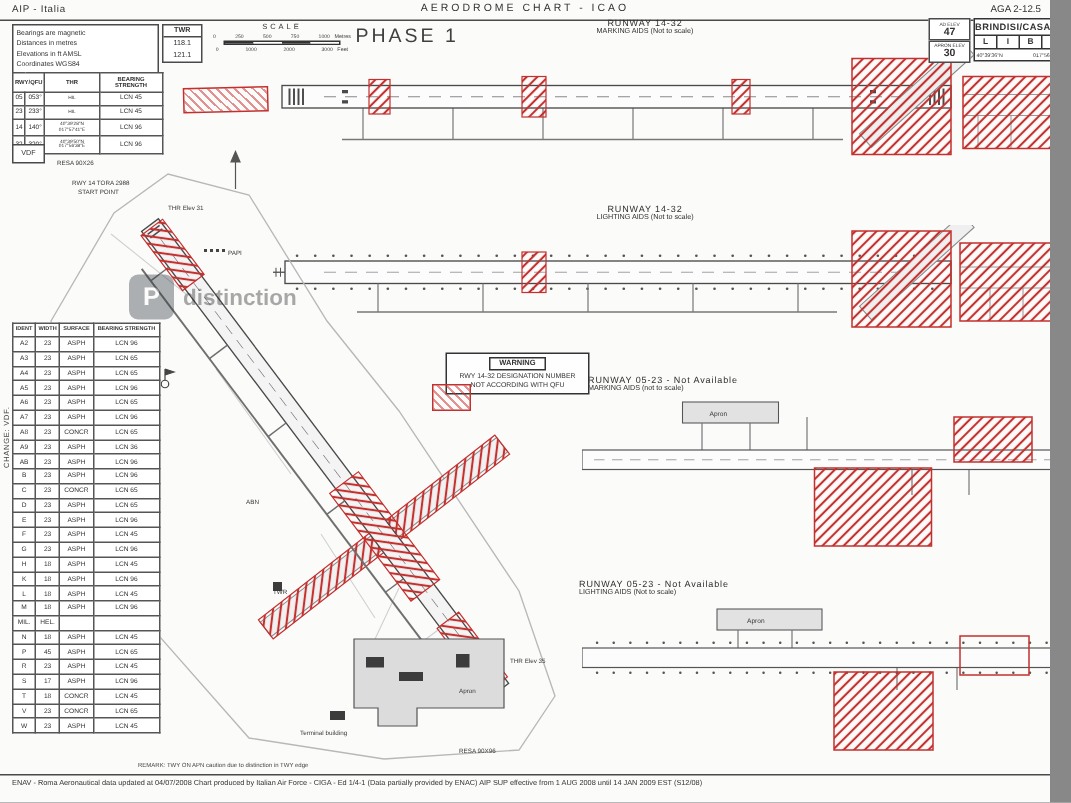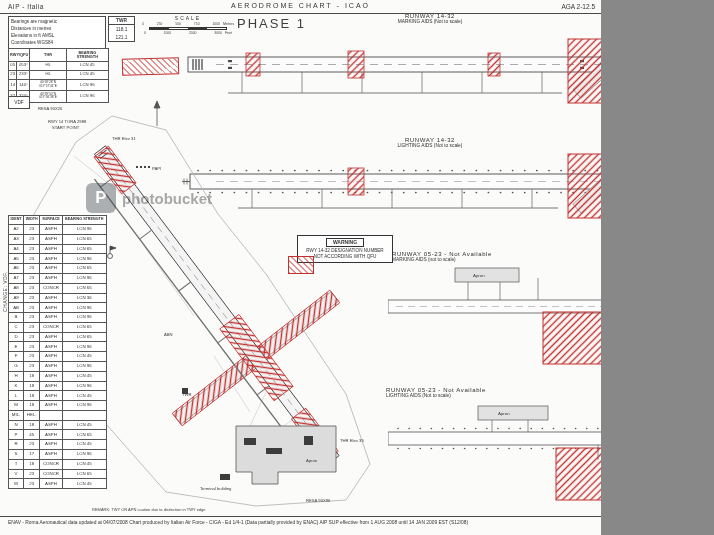--- a/index.html
+++ b/index.html
@@ -1,17 +1,17 @@
 <!DOCTYPE html>
 <html><head>
 <meta charset="utf-8">
 <style>
   *{box-sizing:border-box;margin:0;padding:0}
   html,body{margin:0;padding:0;background:#888}
-  .page{position:relative;width:601px;height:535px;background:#fbfbfa;overflow:hidden;
+  .page{position:relative;width:700px;height:535px;background:#fbfbfa;overflow:hidden;
         font-family:"Liberation Sans","DejaVu Sans",sans-serif;color:#333}
   .rule{position:absolute;left:0;width:714px;border-top:1px solid #4a4a4a}
   
   .hdr-left{position:absolute;left:8px;top:3px;font-size:6.5px;letter-spacing:.5px}
   .hdr-center{position:absolute;left:0;right:0;top:2px;text-align:center;font-size:7px;letter-spacing:2px}
   .hdr-right{position:absolute;right:6px;top:3px;font-size:6.5px}
   
   .info-box{position:absolute;left:8px;top:16px;width:98px;border:1px solid #4a4a4a;background:#fff;
             padding:2px 2px;font-size:4.6px;line-height:1.5}
   .twr-box{position:absolute;left:108px;top:16px;width:27px;border:1px solid #4a4a4a;background:#fff;
@@ -631,21 +631,21 @@
     </g>
     <rect x="0" y="30" width="326" height="13" fill="#fcfcfc" stroke="#555" stroke-width="0.8"></rect>
     <line x1="10" y1="26.5" x2="320" y2="26.5" stroke="#555" stroke-width="1.6" stroke-linecap="round" stroke-dasharray="0.1 11"></line>
     <line x1="10" y1="46.5" x2="320" y2="46.5" stroke="#555" stroke-width="1.6" stroke-linecap="round" stroke-dasharray="0.1 11"></line>
     <rect x="168" y="46" width="66" height="52" fill="url(#hD)" stroke="#c3302e" stroke-width="1"></rect>
     <rect x="252" y="22" width="46" height="26" fill="none" stroke="#c3302e" stroke-width="1"></rect>
   </svg>
 
   <div class="watermark">
     <div class="wm-logo">P</div>
-    <div class="wm-text">photobucket</div>
+    <div class="wm-text">distinction</div>
   </div>
 
   <div class="change-note">CHANGE: VDF.</div>
   <div class="remark">REMARK: TWY ON APN caution due to distinction in TWY edge</div>
   <div class="rule" style="top:516px"></div>
   <div class="footer-text">ENAV - Roma  Aeronautical data updated at 04/07/2008   Chart produced by Italian Air Force - CIGA - Ed 1/4-1 (Data partially provided by ENAC)   AIP SUP effective from 1 AUG 2008 until 14 JAN 2009 EST (S12/08)</div>
 
 </div>
 
 </body></html>

